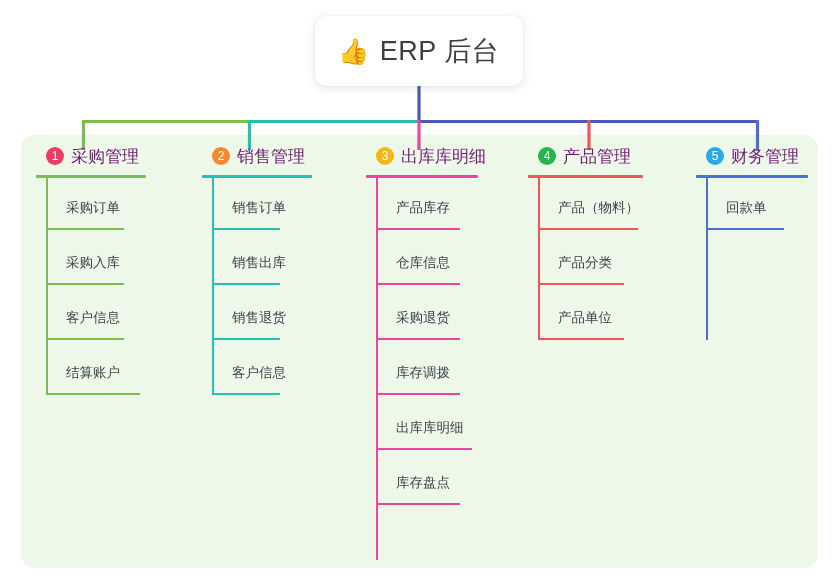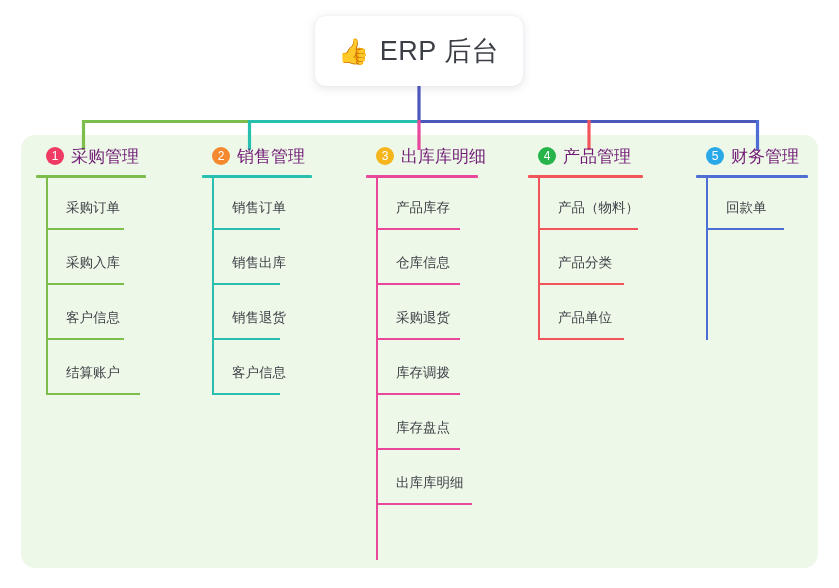--- a/index.html
+++ b/index.html
@@ -243,27 +243,27 @@
         </div>
         <div class="item">
           <span class="item-label">采购退货</span>
           <span class="item-rule" style="background: rgb(232, 71, 156); width: 84px;"></span>
         </div>
         <div class="item">
           <span class="item-label">库存调拨</span>
           <span class="item-rule" style="background: rgb(232, 71, 156); width: 84px;"></span>
         </div>
         <div class="item">
-          <span class="item-label">库存盘点</span>
-          <span class="item-rule" style="background: rgb(232, 71, 156); width: 84px;"></span>
-        </div>
-        <div class="item">
           <span class="item-label">出库库明细</span>
           <span class="item-rule" style="background: rgb(232, 71, 156); width: 96px;"></span>
         </div>
+        <div class="item">
+          <span class="item-label">库存盘点</span>
+          <span class="item-rule" style="background: rgb(232, 71, 156); width: 84px;"></span>
+        </div>
       </div>
     </div>
 
     <div class="column" style="left:528px; width:160px;">
       <div class="col-header">
         <span class="badge" style="background: rgb(39, 180, 74);">4</span>
         <span class="col-title">产品管理</span>
       </div>
       <div class="col-underline" style="background: rgb(242, 84, 91); width: 115px;"></div>
       <div class="col-items">

